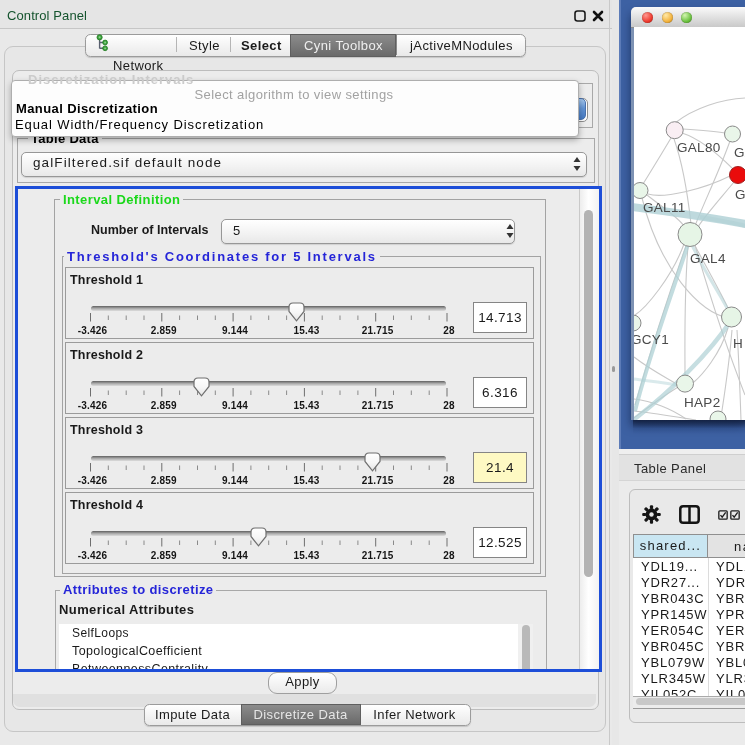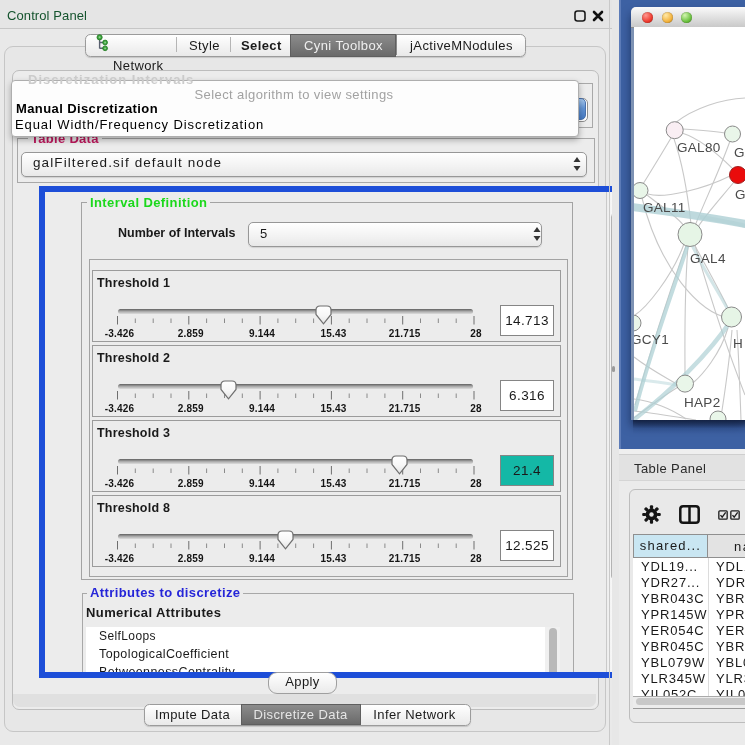--- a/index.html
+++ b/index.html
@@ -50,45 +50,46 @@
 <div class="abs" style="left:241px;top:38px;font-weight:bold;">Select</div>
 <div class="abs" style="left:291px;top:38px;width:105px;text-align:center;color:#efefef;">Cyni Toolbox</div>
 <div class="abs" style="left:396px;top:38px;width:131px;text-align:center;">jActiveMNodules</div>
 
 <div class="fs" style="left:17px;top:83px;width:574px;height:43px;"></div>
 
 <div class="abs" style="left:21px;top:98px;width:565px;height:22px;background:#fff;border:1px solid #8e8e8e;border-radius:5px;"></div>
 <div class="abs" style="left:566px;top:98px;width:20px;height:22px;background:linear-gradient(#a6c8ee,#6394d4 45%,#4579c2);border:1px solid #4a72ae;border-radius:0 5px 5px 0;box-sizing:border-box;"></div>
 
 <div class="fs" style="left:17px;top:138px;width:576px;height:43px;"></div>
-<div class="abs" style="left:28px;top:131px;background:#ececec;padding:0 3px;color:#be185d;font-weight:bold;letter-spacing:0.3px;">Table Data</div>
+<div class="abs" style="left:28px;top:131px;background:#ececec;padding:0 3px;color:#000000;font-weight:bold;letter-spacing:0.3px;">Table Data</div>
 <div class="combo" style="left:21px;top:152px;width:564px;height:23px;"></div>
 <div class="abs" style="left:33px;top:155px;font-size:13.5px;letter-spacing:1.1px;">galFiltered.sif default node</div>
 <svg class="abs" style="left:571px;top:156px;" width="12" height="16" viewBox="0 0 12 16">
     <path d="M6 1 L9.5 6 H2.5 Z" fill="#333"></path>
     <path d="M6 15 L9.5 10 H2.5 Z" fill="#333"></path>
   </svg>
 
-<div class="abs" style="left:15px;top:186px;width:581px;height:480px;border:6px solid #1d4ed8;background:#ececec;overflow:hidden;margin-left:24px;" id="scrollpane">
+<div class="abs" style="left:15px;top:186px;width:581px;height:480px;border:3px solid #1d4ed8;background:#ececec;overflow:hidden;" id="scrollpane">
 
   <div class="abs" style="left:561px;top:0;width:19px;height:480px;background:linear-gradient(90deg,#ededed,#ffffff 45%,#f2f2f2);border-left:1px solid #c9c9c9;"></div>
   <div class="abs" style="left:566px;top:21px;width:9px;height:367px;background:#b3b3b3;border-radius:4.5px;"></div>
 
   <div class="fs" style="left:36px;top:10px;width:490px;height:376px;border-color:#a3a3a3;"></div>
   <div class="fslabel" style="left:42px;top:4px;color:#1bd81b;">Interval Definition</div>
 
   <div class="abs" style="left:73px;top:34px;font-weight:bold;font-size:12.5px;letter-spacing:0px;">Number of Intervals</div>
   <div class="combo" style="left:203px;top:30px;width:292px;height:23px;"></div>
   <div class="abs" style="left:215px;top:34px;">5</div>
   <svg class="abs" style="left:486px;top:34px;" width="12" height="16" viewBox="0 0 12 16">
       <path d="M6 1 L9.5 6 H2.5 Z" fill="#333"></path>
       <path d="M6 15 L9.5 10 H2.5 Z" fill="#333"></path>
     </svg>
 
   <div class="fs" style="left:44px;top:67px;width:477px;height:316px;border-color:#a3a3a3;"></div>
+  <div class="fslabel" style="left:46px;top:61px;color:#2525d8;letter-spacing:1.75px;">Threshold's Coordinates for 5 Intervals</div>
 
   <div class="abs" style="left:47px;top:78px;width:469px;height:72px;border:1px solid #9b9b9b;background:#ececec;box-sizing:border-box;"></div>
   <div class="abs" style="left:52px;top:84px;font-weight:bold;font-size:12.5px;letter-spacing:0.2px;">Threshold 1</div>
   <div class="abs" style="left:73px;top:117px;width:355px;height:5px;border-radius:2.5px;background:linear-gradient(#606060,#ababab 50%,#dddddd);box-sizing:border-box;"></div>
   <svg class="abs" style="left:47px;top:123px;" width="469" height="12" viewBox="0 0 469 12">
       <line x1="25.5" y1="1" x2="25.5" y2="9.5" stroke="#6e6e6e" stroke-width="1"></line>
       <line x1="43.3" y1="3.5" x2="43.3" y2="8" stroke="#8a8a8a" stroke-width="1"></line>
       <line x1="61.2" y1="3.5" x2="61.2" y2="8" stroke="#8a8a8a" stroke-width="1"></line>
       <line x1="79.0" y1="3.5" x2="79.0" y2="8" stroke="#8a8a8a" stroke-width="1"></line>
       <line x1="96.8" y1="1" x2="96.8" y2="9.5" stroke="#6e6e6e" stroke-width="1"></line>
@@ -206,24 +207,24 @@
   <svg class="abs" style="left:345.5px;top:263px;" width="17" height="20" viewBox="0 0 17 20">
       <path d="M1 5 Q1 1 5 1 L12 1 Q16 1 16 5 L16 9.5 L8.5 18.8 L1 9.5 Z" fill="url(#thg2)" stroke="#6f6f6f" stroke-width="1.2"></path>
       <defs>
         <linearGradient id="thg2" x1="0" y1="0" x2="0" y2="1">
           <stop offset="0" stop-color="#ffffff"></stop>
           <stop offset="0.55" stop-color="#f6f6f6"></stop>
           <stop offset="1" stop-color="#e4e4e4"></stop>
         </linearGradient>
       </defs>
     </svg>
-  <div class="abs" style="left:455px;top:263px;width:54px;height:31px;background:#14b8a6;border:1px solid #858585;box-sizing:border-box;text-align:center;line-height:29px;font-size:13.5px;">21.4</div>
+  <div class="abs" style="left:455px;top:263px;width:54px;height:31px;background:#fef9c3;border:1px solid #858585;box-sizing:border-box;text-align:center;line-height:29px;font-size:13.5px;">21.4</div>
 
   <div class="abs" style="left:47px;top:303px;width:469px;height:72px;border:1px solid #9b9b9b;background:#ececec;box-sizing:border-box;"></div>
-  <div class="abs" style="left:52px;top:309px;font-weight:bold;font-size:12.5px;letter-spacing:0.2px;">Threshold 8</div>
+  <div class="abs" style="left:52px;top:309px;font-weight:bold;font-size:12.5px;letter-spacing:0.2px;">Threshold 4</div>
   <div class="abs" style="left:73px;top:342px;width:355px;height:5px;border-radius:2.5px;background:linear-gradient(#606060,#ababab 50%,#dddddd);box-sizing:border-box;"></div>
   <svg class="abs" style="left:47px;top:348px;" width="469" height="12" viewBox="0 0 469 12">
       <line x1="25.5" y1="1" x2="25.5" y2="9.5" stroke="#6e6e6e" stroke-width="1"></line>
       <line x1="43.3" y1="3.5" x2="43.3" y2="8" stroke="#8a8a8a" stroke-width="1"></line>
       <line x1="61.2" y1="3.5" x2="61.2" y2="8" stroke="#8a8a8a" stroke-width="1"></line>
       <line x1="79.0" y1="3.5" x2="79.0" y2="8" stroke="#8a8a8a" stroke-width="1"></line>
       <line x1="96.8" y1="1" x2="96.8" y2="9.5" stroke="#6e6e6e" stroke-width="1"></line>
       <line x1="114.6" y1="3.5" x2="114.6" y2="8" stroke="#8a8a8a" stroke-width="1"></line>
       <line x1="132.5" y1="3.5" x2="132.5" y2="8" stroke="#8a8a8a" stroke-width="1"></line>
       <line x1="150.3" y1="3.5" x2="150.3" y2="8" stroke="#8a8a8a" stroke-width="1"></line>

